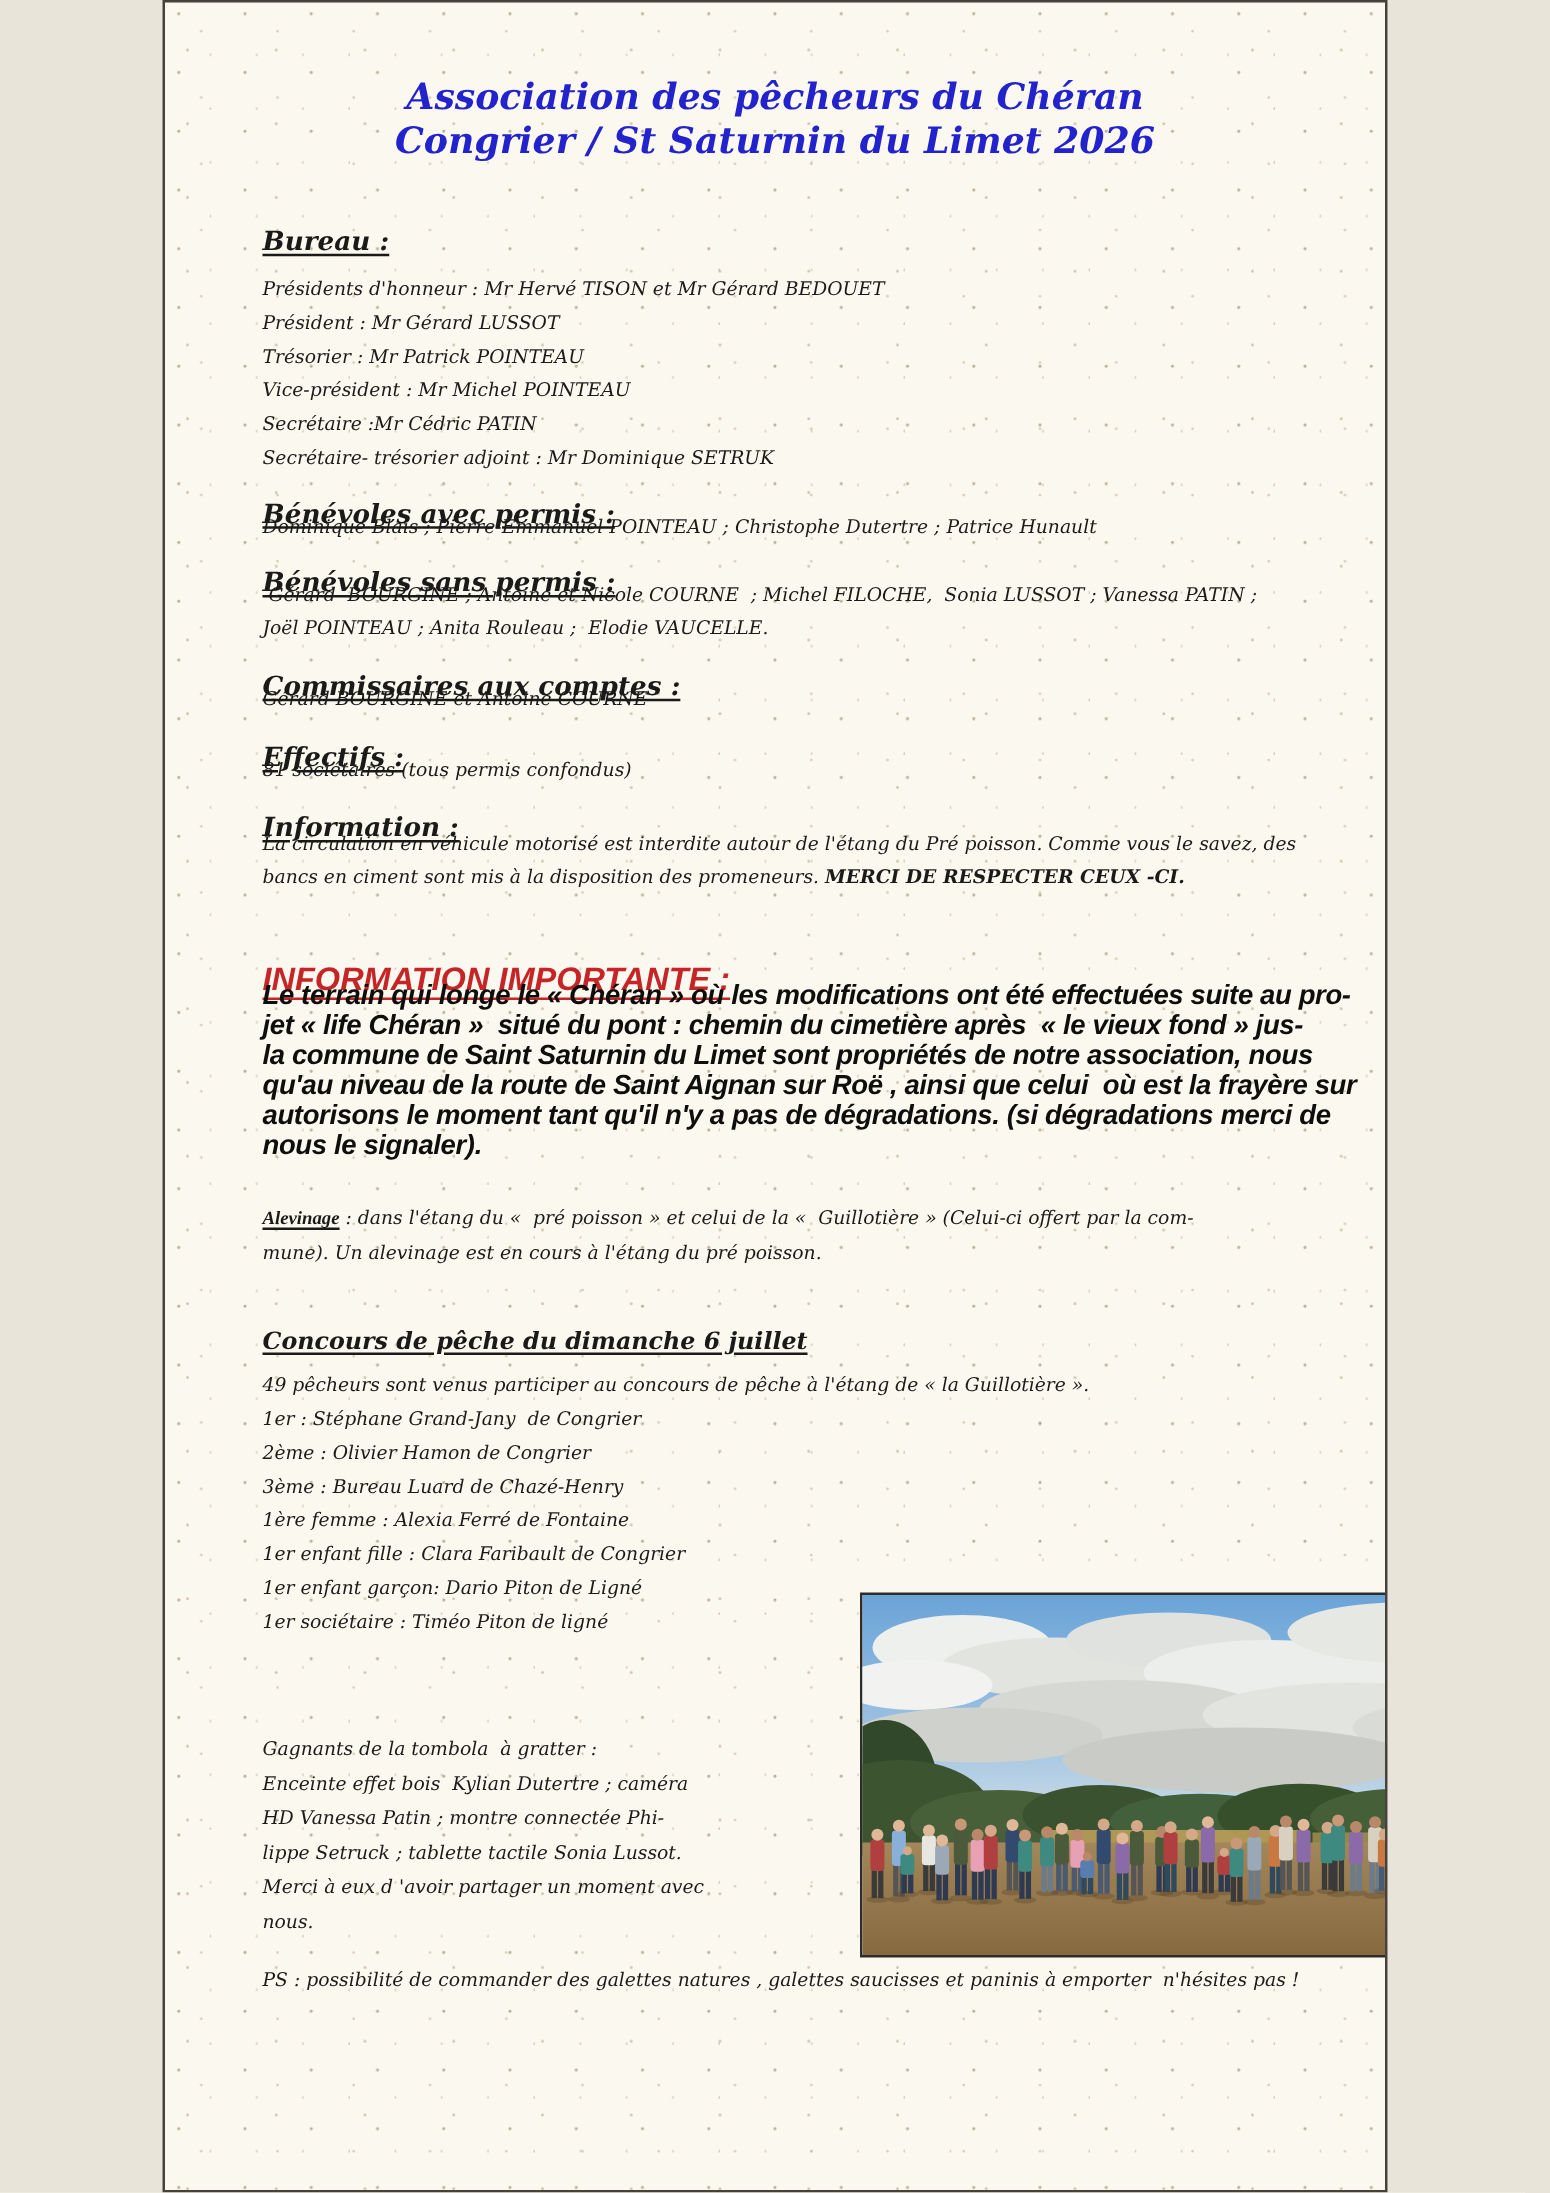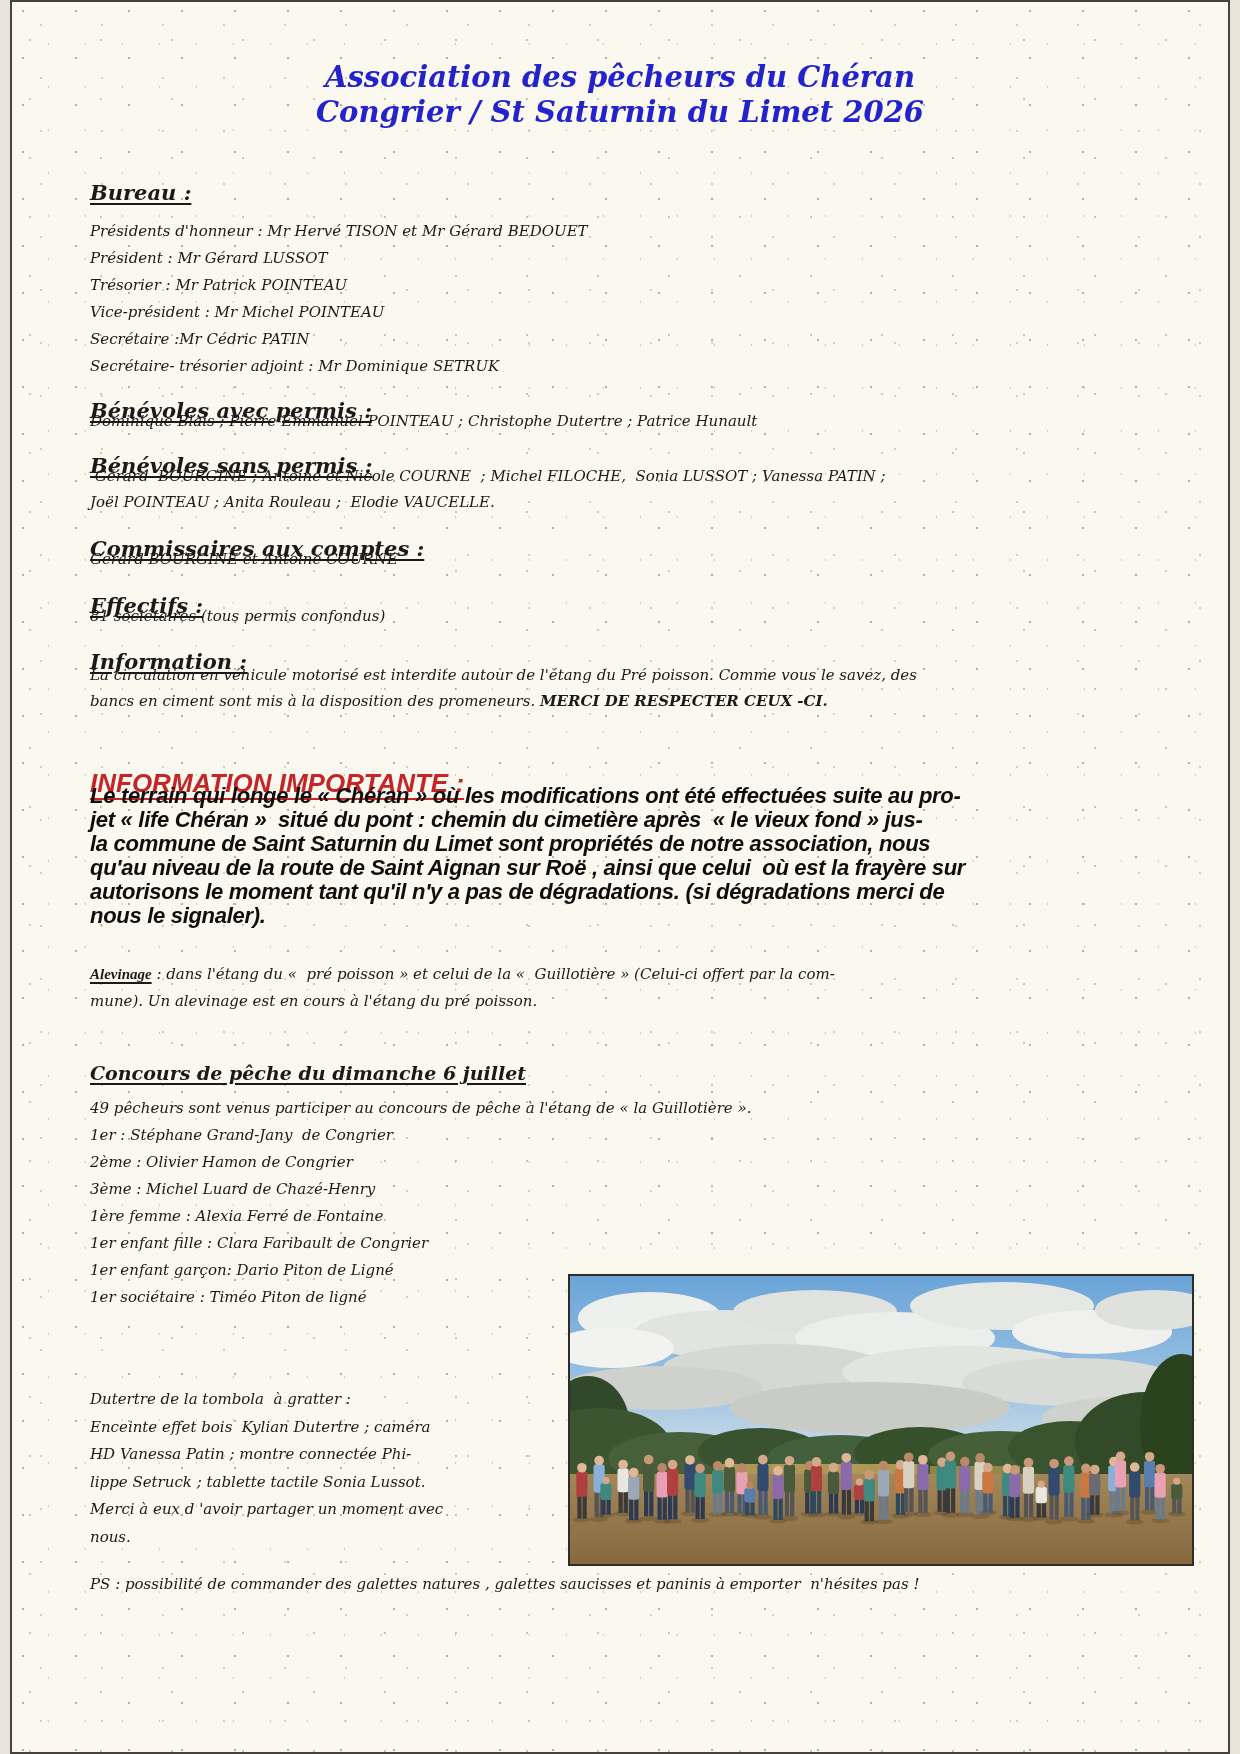--- a/index.html
+++ b/index.html
@@ -1,18 +1,18 @@
 <!DOCTYPE html>
 <html><head>
 <meta charset="utf-8">
 <style>
   html,body{margin:0;padding:0;background:#e8e4da;}
   .page{
     position:relative;
-    width:1220px;height:1754px;
+    width:980px;height:1754px;
     margin:0 auto;
     box-sizing:border-box;
     border:2px solid #46413a;
     background-color:#fbf8ef;
     background-image:
       radial-gradient(circle at 11px 9px,  rgba(125,105,65,.50) .8px, transparent 1.6px),
       radial-gradient(circle at 29px 23px, rgba(155,135,95,.38) .7px, transparent 1.4px),
       radial-gradient(circle at 45px 12px, rgba(115,95,55,.32)  .6px, transparent 1.2px),
       radial-gradient(circle at 18px 38px, rgba(145,125,85,.42) .7px, transparent 1.5px),
       radial-gradient(circle at 37px 42px, rgba(120,100,70,.28) .9px, transparent 1.7px);
@@ -129,21 +129,21 @@
   <div class="abs body-txt" style="top:959px">
     <div class="ln"><span class="alev-label">Alevinage</span><span> : dans l'étang du «  pré poisson » et celui de la «  Guillotière » (Celui-ci offert par la com-</span></div>
     <div class="ln">mune). Un alevinage est en cours à l'étang du pré poisson.</div>
   </div>
 
   <h3 class="abs conc-h" style="top:1039px">Concours de pêche du dimanche 6 juillet</h3>
   <div class="abs body-txt" style="top:1093px">
     <div class="ln">49 pêcheurs sont venus participer au concours de pêche à l'étang de « la Guillotière ».</div>
     <div class="ln">1er : Stéphane Grand-Jany  de Congrier</div>
     <div class="ln">2ème : Olivier Hamon de Congrier</div>
-    <div class="ln">3ème : Michel Luard de Chazé-Henry</div>
+    <div class="ln">3ème : Bureau Luard de Chazé-Henry</div>
     <div class="ln">1ère femme : Alexia Ferré de Fontaine</div>
     <div class="ln">1er enfant fille : Clara Faribault de Congrier</div>
     <div class="ln">1er enfant garçon: Dario Piton de Ligné</div>
     <div class="ln">1er sociétaire : Timéo Piton de ligné</div>
   </div>
 
   <svg class="photo" viewBox="0 0 622 288" preserveAspectRatio="none" aria-hidden="true">
     <defs>
       <linearGradient id="sky" x1="0" y1="0" x2="0" y2="1">
         <stop offset="0" stop-color="#6aa4d8"></stop>
@@ -415,21 +415,21 @@
         <circle cx="590.1594803816449" cy="192.75577144713876" r="4.8" fill="#c89878"></circle>
         <ellipse cx="606.779362919172" cy="238.07239627934638" rx="9" ry="2.6" fill="#5a452c" opacity="0.35"></ellipse>
         <rect x="602.1793629191719" y="223.31253417290398" width="4.2" height="14.453693249492764" fill="#555555"></rect>
         <rect x="607.379362919172" y="223.31253417290398" width="4.2" height="14.453693249492764" fill="#555555"></rect>
         <rect x="601.1793629191719" y="207.8588409234112" width="11.2" height="15.83023546373017" rx="3" fill="#4a5a3a"></rect>
         <circle cx="606.779362919172" cy="205.2588409234112" r="3.6" fill="#d4a888"></circle>
       </g>
   </svg>
 
   <div class="abs body-txt" style="top:1384px;line-height:27.5px">
-    <div class="ln">Dutertre de la tombola  à gratter :</div>
+    <div class="ln">Gagnants de la tombola  à gratter :</div>
     <div class="ln">Enceinte effet bois  Kylian Dutertre ; caméra</div>
     <div class="ln">HD Vanessa Patin ; montre connectée Phi-</div>
     <div class="ln">lippe Setruck ; tablette tactile Sonia Lussot.</div>
     <div class="ln">Merci à eux d 'avoir partager un moment avec</div>
     <div class="ln">nous.</div>
   </div>
 
   <div class="abs body-txt ln" style="top:1569px">PS : possibilité de commander des galettes natures , galettes saucisses et paninis à emporter  n'hésites pas !</div>
 
 </div>

